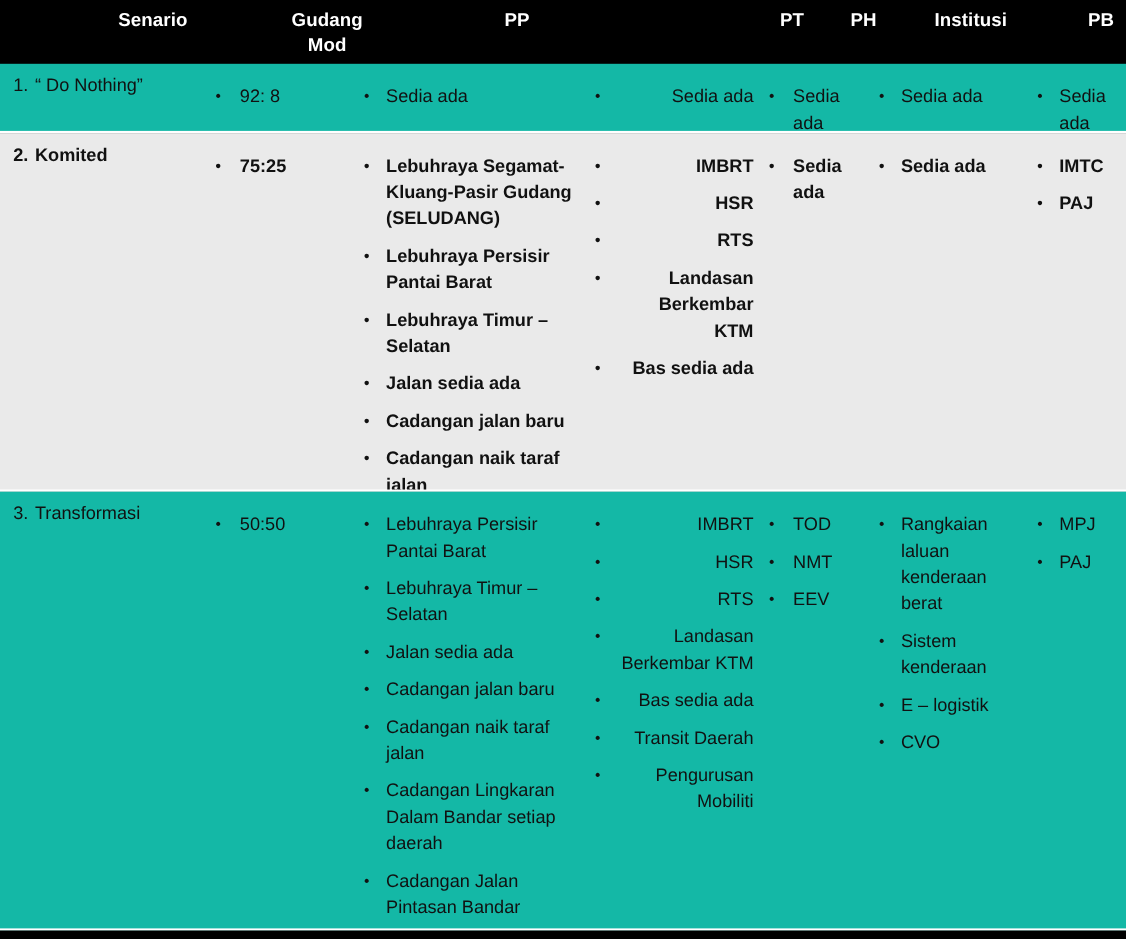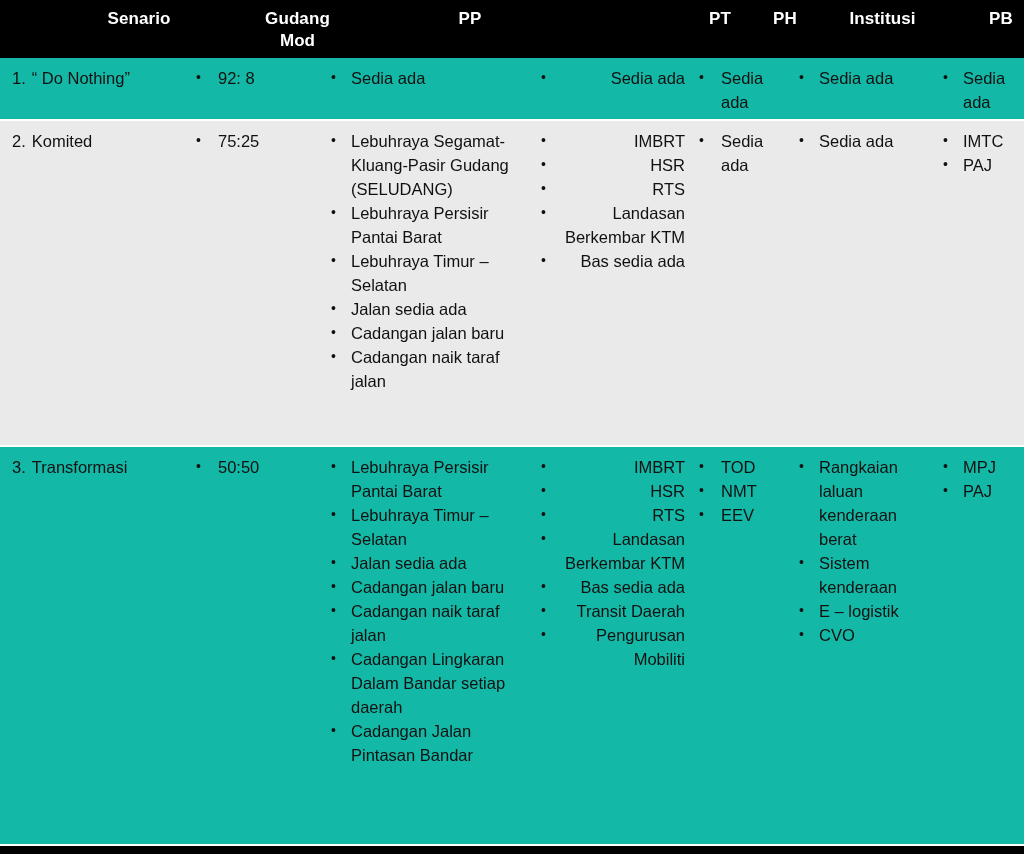--- a/index.html
+++ b/index.html
@@ -50,21 +50,21 @@
   .trow {
     display: flex;
     width: 1024px;
     border-bottom: 2px solid #ffffff;
     align-items: stretch;
   }
   .trow.dark  { background: #14b8a6; }
   .trow.light { background: #eaeaea; }
 
   .trow.r1 { height: 63px; flex: 0 0 63px; }
-  .trow.r2 { height: 326px; flex: 0 0 326px; }
+  .trow.r2 { height: 326px; flex: 0 0 326px; font-weight: bold; }
   .trow.r3 { height: 399px; flex: 0 0 399px; }
 
   .td {
     padding: 8px 2px 4px 2px;
     font-size: 16.5px;
     line-height: 24px;
     color: #111111;
     overflow: hidden;
   }
 
@@ -97,21 +97,21 @@
 
   
   ul.blist {
     margin: 0;
     padding: 0;
     list-style: none;
   }
   ul.blist > li {
     position: relative;
     padding-left: 30px;
-    margin: 0 0 0 0;
+    margin: 10px 0 0 0;
     font-size: 16.5px;
     line-height: 24px;
     color: #111111;
   }
   ul.blist > li::before {
     content: "\2022";
     position: absolute;
     left: 10px;
     top: -1px;
     font-size: 14px;

